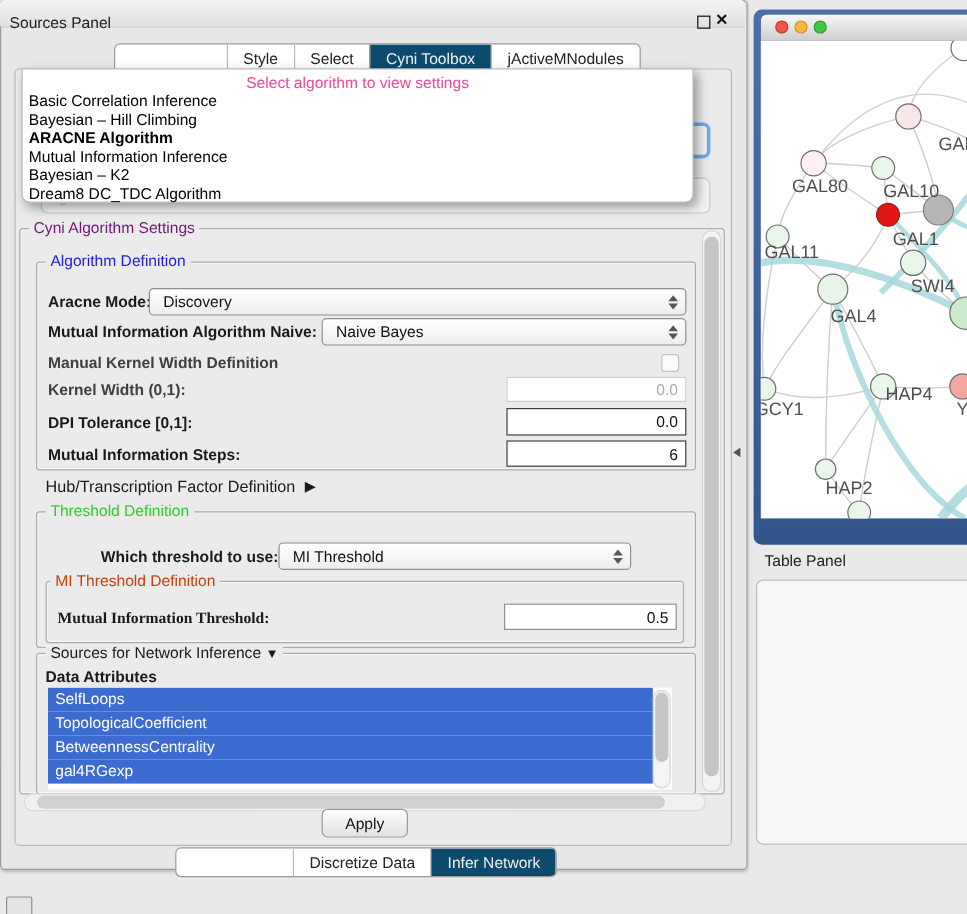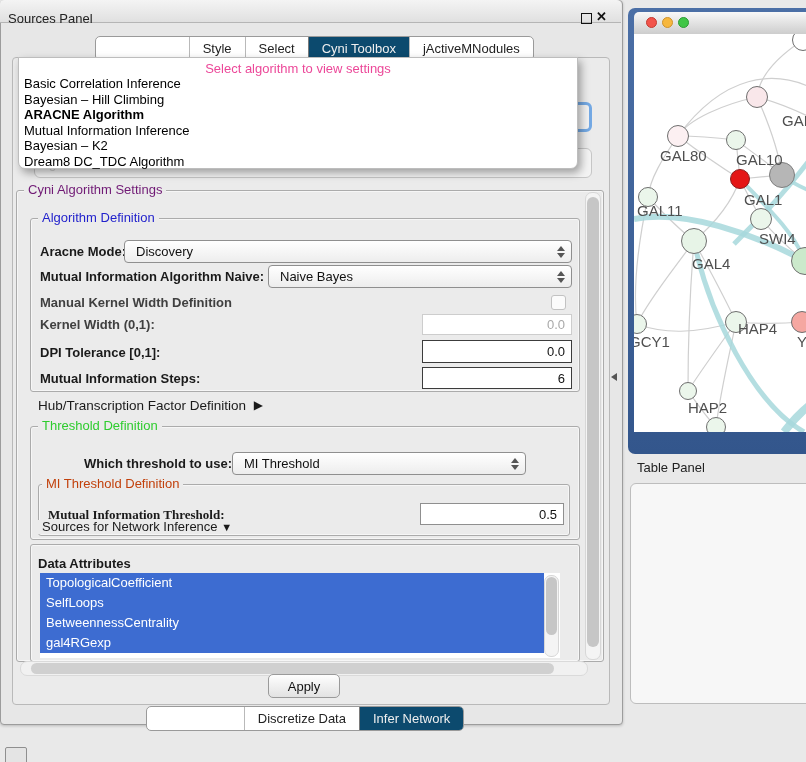--- a/index.html
+++ b/index.html
@@ -186,30 +186,30 @@
       <span class="tri-dn"></span>
     </span>
 </div>
 
 <div class="abs group" style="left:38px;top:484px;width:530px;height:50px;"></div>
 <span class="abs group-label" style="left:42px;top:477px;color:#c2410c;">MI Threshold Definition</span>
 <span class="abs lbl" style="left:48px;top:507px;font-family:Liberation Serif, serif;">Mutual Information Threshold:</span>
 <input class="abs fld mid" style="left: 420px; top: 503px; width: 144px; height: 22px;" readonly="" value="0.5">
 
 <div class="abs group" style="left:30px;top:544px;width:548px;height:116px;"></div>
-<span class="abs group-label" style="left:38px;top:520px;color:#1a1a1a;">
+<span class="abs group-label" style="left:38px;top:537px;color:#1a1a1a;">
   <span>Sources for Network Inference</span>
   <span style="font-size:11px;">▼</span>
 </span>
 <span class="abs lbl" style="left:38px;top:556px;">Data Attributes</span>
 
 <div class="abs" style="left:40px;top:573px;width:520px;height:85px;background:#fff;overflow:hidden;">
   <div style="margin-right:16px;">
+    <div class="attr-item">SelfLoops</div>
     <div class="attr-item">TopologicalCoefficient</div>
-    <div class="attr-item">SelfLoops</div>
     <div class="attr-item">BetweennessCentrality</div>
     <div class="attr-item">gal4RGexp</div>
   </div>
   <div class="vscroll" style="position:absolute;right:1px;top:2px;width:13px;height:80px;">
     <div class="vthumb" style="top:1px;height:58px;"></div>
   </div>
 </div>
 
 <div class="abs vscroll" style="left:585px;top:192px;width:14px;height:466px;">
   <div class="vthumb" style="top:4px;height:450px;"></div>

